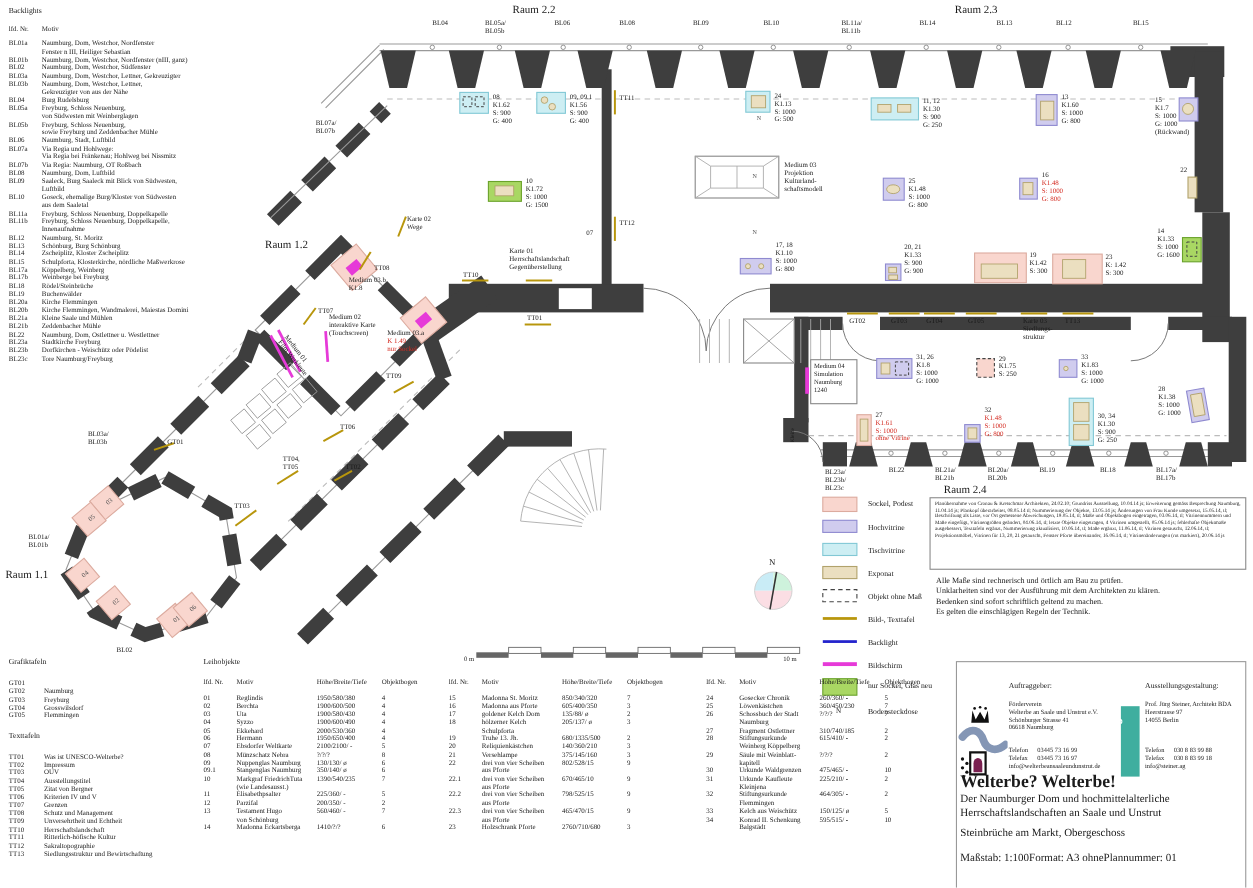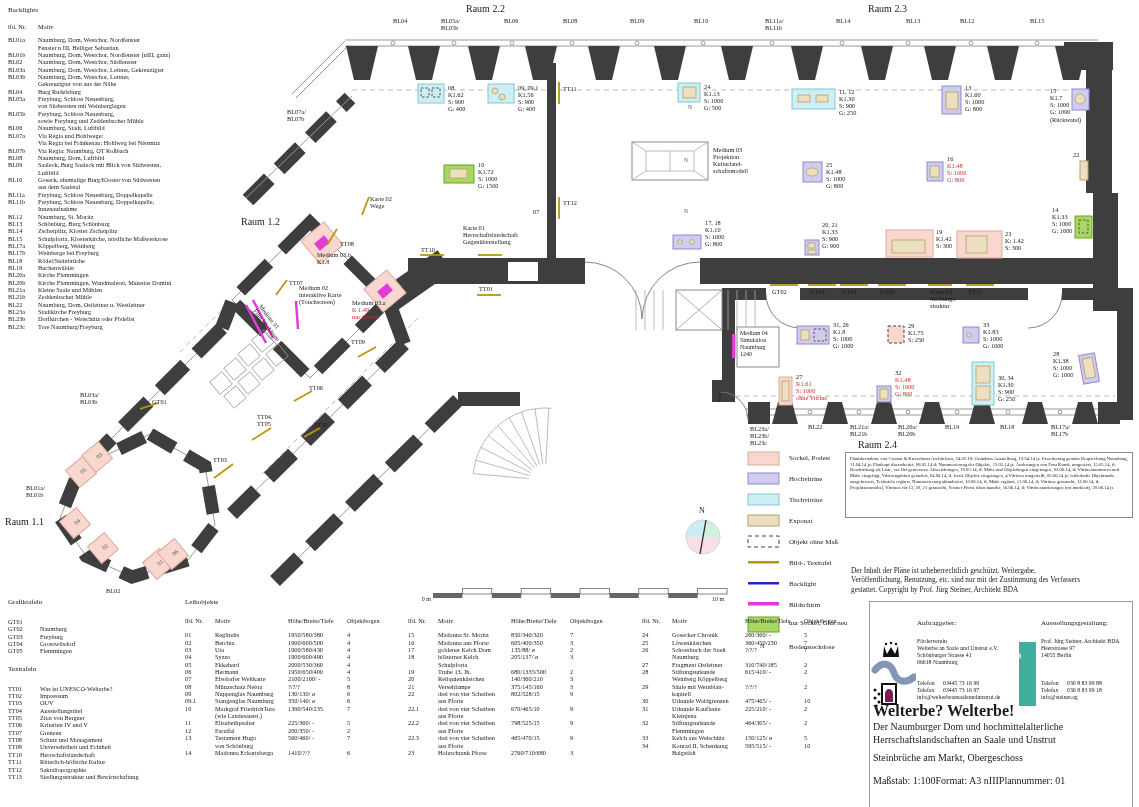--- a/index.html
+++ b/index.html
@@ -1031,23 +1031,24 @@
       <div class="lrow">
         <span class="c-id">34</span>
         <span class="c-mo">Konrad II. Schenkung
 Balgstädt</span>
         <span class="c-hbt">595/515/ -</span>
         <span class="c-ob">10</span>
       </div>
     </div>
 
   <div id="revbox" class="abs">Planübernahme von Cronau &amp; Kretschmar Architekten, 24.02.10; Grundriss Ausstellung, 10.04.14 js; Erweiterung gemäss Besprechung Naumburg, 11.04.14 js; Plankopf überarbeitet, 08.05.14 tl; Nummerierung der Objekte, 13.05.14 js; Änderungen von Frau Kunde umgesetzt, 15.05.14, tl; Beschriftung als Liste, vor Ort gemessene Abweichungen, 19.05.14, tl; Maße und Objektbogen eingetragen, 03.06.14, tl; Vitrinennummern und Maße eingefügt, Vitrinengrößen geändert, 04.06.14, tl; letzte Objekte eingetragen, 4 Vitrinen umgestellt, 05.06.14 js; fehlerhafte Objektmaße ausgebessert, Texttafeln ergänzt, Nummerierung aktualisiert, 10.06.14, tl; Maße ergänzt, 11.06.14, tl; Vitrinen getauscht, 12.06.14, tl; Projektionsmöbel, Vitrinen für 13, 20, 21 getauscht, Fenster Pforte übereinander, 16.06.14, tl; Vitrinenänderungen (rot markiert), 20.06.14 js</div>
-  <div id="para2" class="abs para" style="top:566px">Der Inhalt der Pläne ist urheberrechtlich geschützt. Weitergabe,
-Veröffentlichung, Benutzung, etc. sind nur mit der Zustimmung des Verfassers
-gestattet. Copyright by Prof. Jürg Steiner, Architekt BDA</div>
+  <div id="para1" class="abs para" style="top:523px">Alle Maße sind rechnerisch und örtlich am Bau zu prüfen.
+Unklarheiten sind vor der Ausführung mit dem Architekten zu klären.
+Bedenken sind sofort schriftlich geltend zu machen.
+Es gelten die einschlägigen Regeln der Technik.</div>
 
   <div id="titleblock" class="abs">
     <div class="lbl" style="left:47px;top:17px">Auftraggeber:</div>
     <div class="lbl" style="left:171px;top:17px">Ausstellungsgestaltung:</div>
     <svg width="46" height="72" style="position:absolute;left:0;top:36px">
       <path d="M5,32 C13,22 21,26 24,35 C27,44 36,46 44,39" stroke="#8496b5" stroke-width="7" fill="none" stroke-linecap="round"></path>
       <path d="M14,8 L17,16 L21,9 L25,16 L28,8 L29,19 L13,19 Z" fill="#111"></path>
       <circle cx="16" cy="6" r="1.2" fill="#111"></circle>
         <circle cx="21" cy="5" r="1.2" fill="#111"></circle>
         <circle cx="26" cy="6" r="1.2" fill="#111"></circle>
@@ -1070,17 +1071,17 @@
     <div id="tb-designer" class="addr" style="left:171px;top:36px">Prof. Jürg Steiner, Architekt BDA
 Heerstrasse 97
 14055 Berlin</div>
     <div id="tb-designer-tel" class="addr telrow" style="left:171px;top:78px"><div><span class="k">Telefon</span><span>030 8 83 99 88</span></div><div><span class="k">Telefax</span><span>030 8 83 99 18</span></div><div>info@steiner.ag</div></div>
     <div id="tb-title">Welterbe? Welterbe!</div>
     <div id="tb-sub">Der Naumburger Dom und hochmittelalterliche
 Herrschaftslandschaften an Saale und Unstrut</div>
     <div id="tb-loc">Steinbrüche am Markt, Obergeschoss</div>
     <div id="tb-bottom">
       <span>Maßstab: 1:100</span>
-      <span>Format: A3 nIII</span>
+      <span>Format: A3 ohne</span>
       <span>Plannummer: 01</span>
     </div>
   </div>
 </div>
 
 </body></html>

